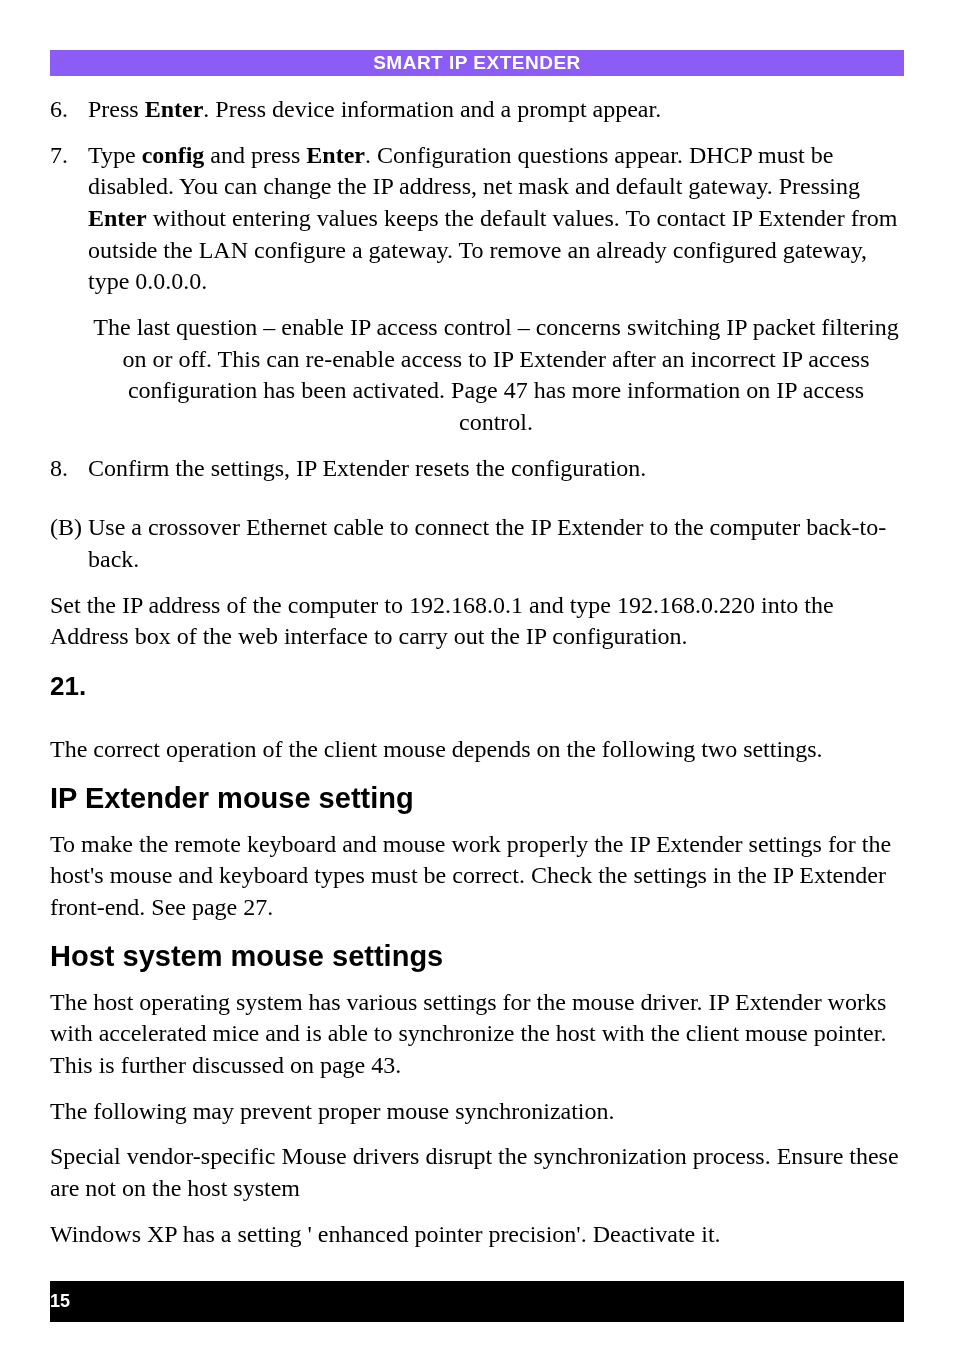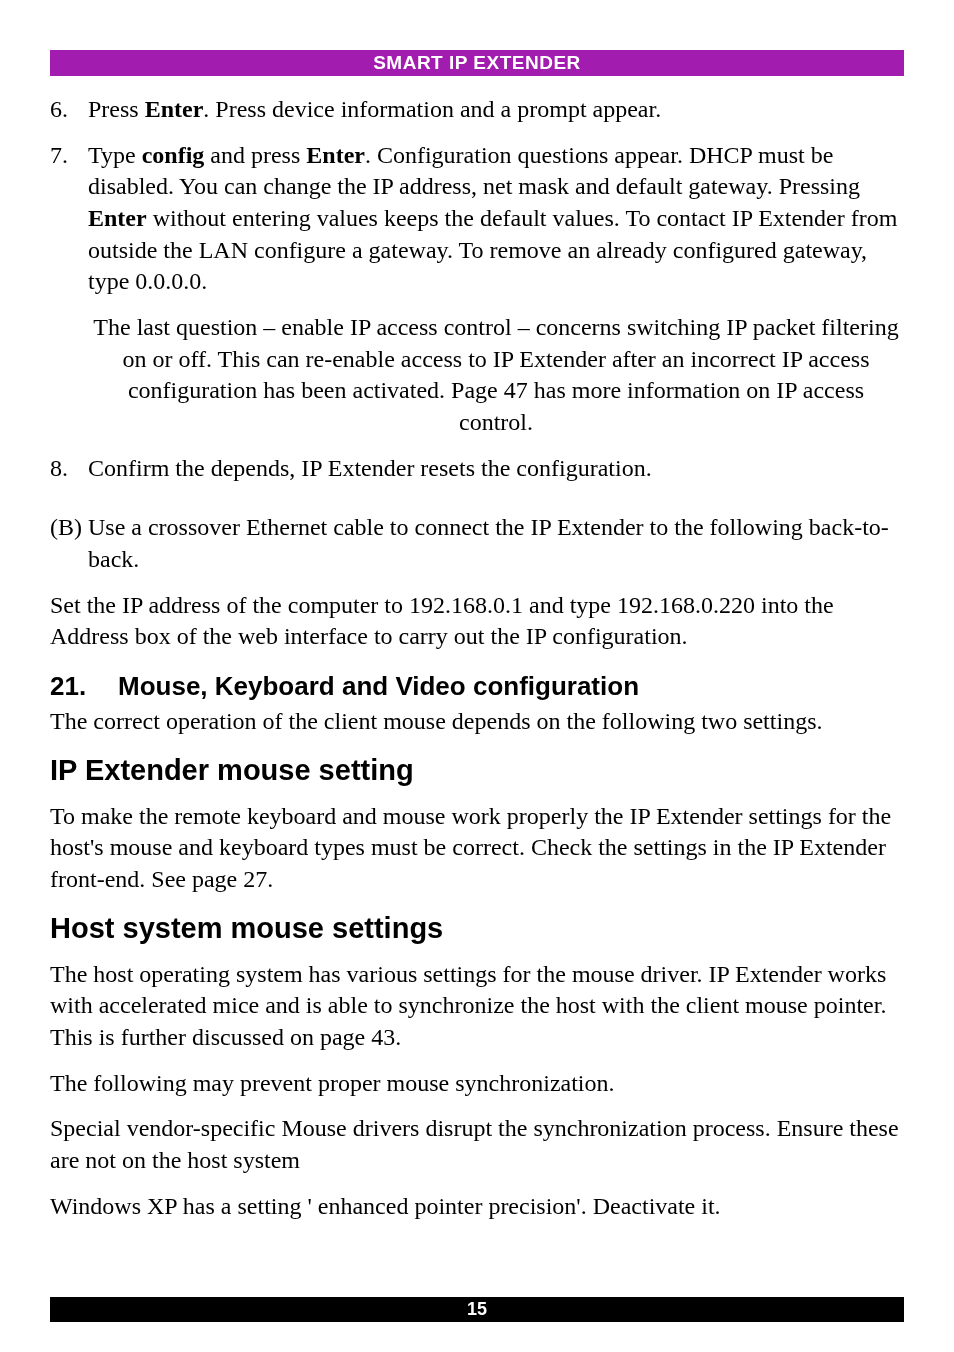--- a/index.html
+++ b/index.html
@@ -11,42 +11,41 @@
       width: 954px;
       height: 1352px;
       background: white;
       font-family: "Times New Roman", Times, serif;
       font-size: 24px;
       color: #000;
       padding: 50px 50px 30px 50px;
       position: relative;
     }
     .header-bar {
-      background: #a21caf;
+      background: #8b5cf6;
       color: #fff;
       text-align: center;
       font-family: Arial, Helvetica, sans-serif;
       font-weight: bold;
       font-size: 19px;
       padding: 2px 0;
       margin-bottom: 18px;
       letter-spacing: 0.5px;
     }
     .footer-bar {
       position: absolute;
       bottom: 30px;
       left: 50px;
       right: 50px;
       background: #000;
       color: #fff;
-      text-align: center;
       font-family: Arial, Helvetica, sans-serif;
       font-weight: bold;
       font-size: 18px;
-      padding: 2px 0;
+      padding: 10px 0;
     }
     .ol-item {
       display: flex;
       margin-bottom: 14px;
       line-height: 1.32;
     }
     .ol-num {
       min-width: 38px;
     }
     .ol-body {
@@ -65,21 +64,21 @@
       margin-bottom: 14px;
       line-height: 1.32;
       padding-left: 38px;
       text-indent: -38px;
     }
     .h2 {
       font-family: Verdana, Arial, Helvetica, sans-serif;
       font-weight: bold;
       font-size: 26px;
       margin-top: 18px;
-      margin-bottom: 4px;
+      margin-bottom: 32px;
       display: flex;
     }
     .h2-num {
       min-width: 68px;
     }
     .h3 {
       font-family: Verdana, Arial, Helvetica, sans-serif;
       font-weight: bold;
       font-size: 29px;
       margin-top: 16px;
@@ -105,31 +104,30 @@
   <div class="ol-num">7.</div>
   <div class="ol-body">
     <span>Type </span><b>config</b><span> and press </span><b>Enter</b><span>. Configuration questions appear. DHCP must be disabled. You can change the IP address, net mask and default gateway. Pressing </span><b>Enter</b><span> without entering values keeps the default values. To contact IP Extender from outside the LAN configure a gateway. To remove an already configured gateway, type 0.0.0.0.</span>
     <div class="sub-para">The last question – enable IP access control – concerns switching IP packet filtering on or off. This can re-enable access to IP Extender after an incorrect IP access configuration has been activated. Page 47 has more information on IP access control.</div>
   </div>
 </div>
 
 <div class="ol-item">
   <div class="ol-num">8.</div>
   <div class="ol-body">
-    <span>Confirm the depends, IP Extender resets the configuration.</span>
+    <span>Confirm the settings, IP Extender resets the configuration.</span>
   </div>
 </div>
 
-<div class="b-item">(B) Use a crossover Ethernet cable to connect the IP Extender to the following back-to-back.</div>
+<div class="b-item">(B) Use a crossover Ethernet cable to connect the IP Extender to the computer back-to-back.</div>
 
 <div class="para">Set the IP address of the computer to 192.168.0.1 and type 192.168.0.220 into the Address box of the web interface to carry out the IP configuration.</div>
 
 <div class="h2">
   <span class="h2-num">21.</span>
-  <span>Mouse, Keyboard and Video configuration</span>
 </div>
 
 <div class="para">The correct operation of the client mouse depends on the following two settings.</div>
 
 <div class="h3">IP Extender mouse setting</div>
 <div class="para">To make the remote keyboard and mouse work properly the IP Extender settings for the host's mouse and keyboard types must be correct. Check the settings in the IP Extender front-end. See page 27.</div>
 
 <div class="h3">Host system mouse settings</div>
 <div class="para">The host operating system has various settings for the mouse driver. IP Extender works with accelerated mice and is able to synchronize the host with the client mouse pointer. This is further discussed on page 43.</div>
 <div class="para">The following may prevent proper mouse synchronization.</div>

